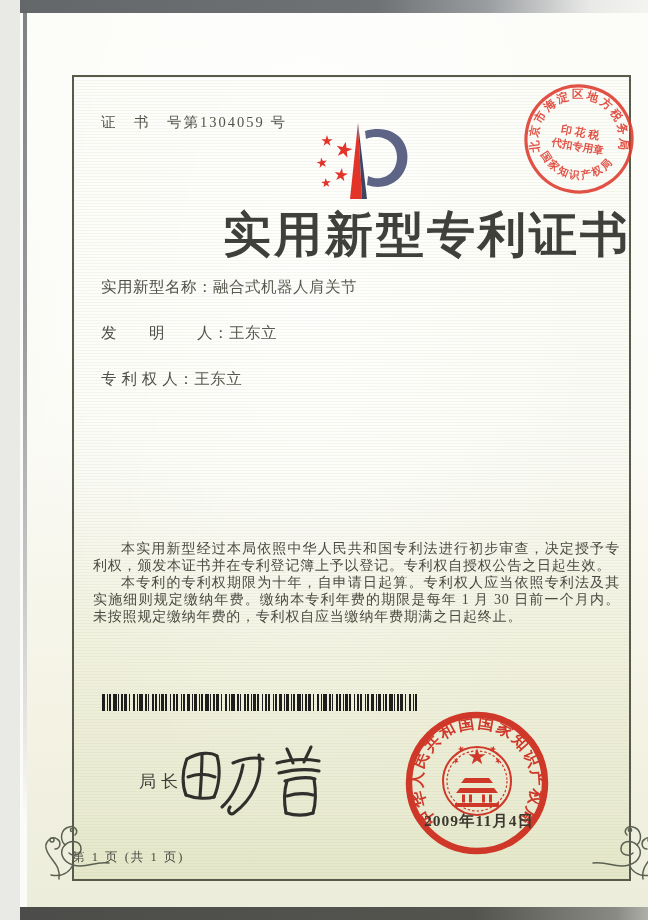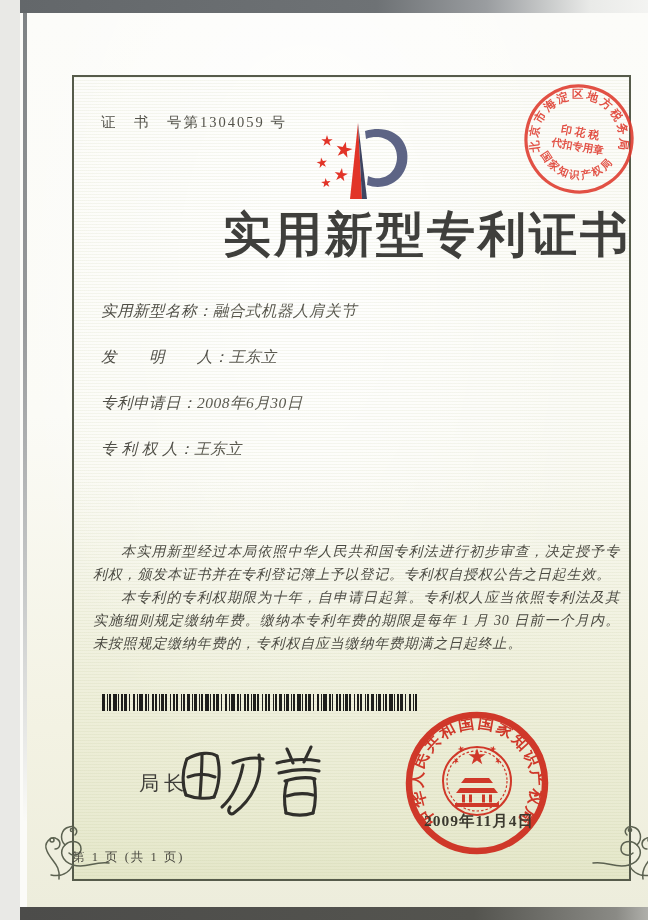--- a/index.html
+++ b/index.html
@@ -30,33 +30,33 @@
   .flourish{position:absolute;width:74px;height:74px;}
   .flourish.bl{left:12px;top:796px;}
   .flourish.br{left:562px;top:796px;transform:scaleX(-1);}
   
   .cert-no{position:absolute;left:74px;top:100px;font-size:14.5px;color:#54534b;
     letter-spacing:2px;}
   .logo{position:absolute;left:262px;top:106px;width:126px;height:86px;}
   .title{position:absolute;left:45px;top:190px;width:559px;text-align:right;
     font-size:48px;font-weight:600;color:#3f3f3c;letter-spacing:3px;}
   
-  .fields{position:absolute;left:74px;top:288px;width:480px;font-style:italic;}
+  .fields{position:absolute;left:74px;top:264px;width:480px;}
   .field-row{height:46px;font-size:15.5px;color:#56554c;letter-spacing:.5px;}
   .field-row .flabel{color:#504f47;}
   .field-row .fvalue{color:#5a594f;}
   
   .body-text{position:absolute;left:66px;top:527px;width:527px;
-    font-size:14px;line-height:23px;color:#4b4a42;letter-spacing:.8px;
-    text-align:justify;font-style:italic;}
+    font-size:14px;line-height:17px;color:#4b4a42;letter-spacing:.8px;
+    text-align:justify;}
   .body-text p{margin:0;text-indent:2em;}
   
   .barcode{position:absolute;left:74px;top:680px;width:316px;height:19px;}
   
-  .sig-label{position:absolute;left:112px;top:757px;font-size:20px;color:#3f3e39;
+  .sig-label{position:absolute;left:112px;top:757px;font-size:17px;color:#3f3e39;
     letter-spacing:5px;}
   .sig-svg{position:absolute;left:146px;top:726px;width:156px;height:88px;}
   .sig-name-data{position:absolute;left:160px;top:780px;font-size:1px;color:rgba(0,0,0,0);}
   
   .seal{position:absolute;left:368px;top:688px;width:164px;height:164px;opacity:.93;}
   .seal-date{position:absolute;left:378px;top:798px;width:148px;text-align:center;
     font-size:15.5px;font-weight:600;color:#3b392f;letter-spacing:1px;}
   
   .tax-stamp{position:absolute;left:490px;top:64px;width:124px;height:124px;
     transform:rotate(10deg);opacity:.88;}
@@ -120,23 +120,20 @@
     </svg>
 
     <div class="title">实用新型专利证书</div>
 
     <div class="fields">
       <div class="field-row">
         <span class="flabel">实用新型名称：</span><span class="fvalue">融合式机器人肩关节</span>
       </div>
       <div class="field-row">
         <span class="flabel">发　　明　　人：</span><span class="fvalue">王东立</span>
-      </div>
-      <div class="field-row">
-        <span class="flabel">专利申请日：</span><span class="fvalue">2008年6月30日</span>
       </div>
       <div class="field-row">
         <span class="flabel">专 利 权 人：</span><span class="fvalue">王东立</span>
       </div>
     </div>
 
     <div class="body-text">
       <p>本实用新型经过本局依照中华人民共和国专利法进行初步审查，决定授予专利权，颁发本证书并在专利登记簿上予以登记。专利权自授权公告之日起生效。</p>
       <p>本专利的专利权期限为十年，自申请日起算。专利权人应当依照专利法及其实施细则规定缴纳年费。缴纳本专利年费的期限是每年 1 月 30 日前一个月内。未按照规定缴纳年费的，专利权自应当缴纳年费期满之日起终止。</p>
     </div>

